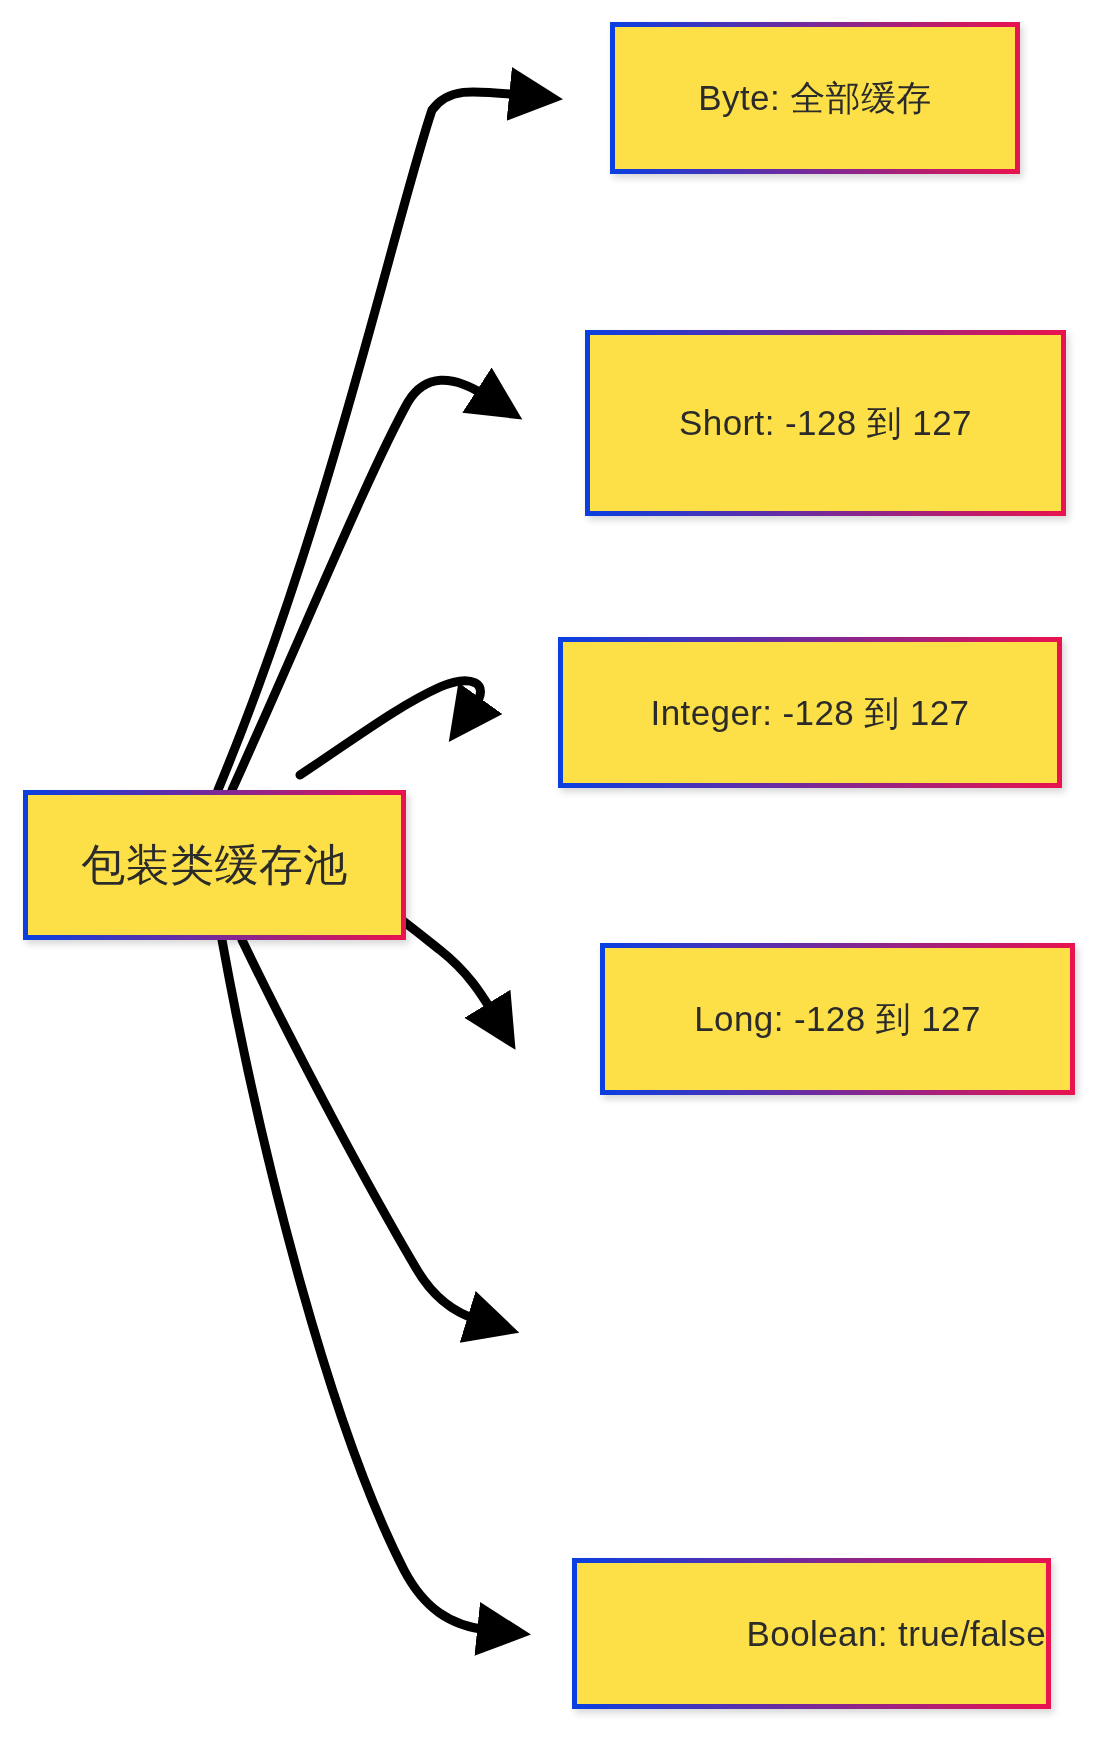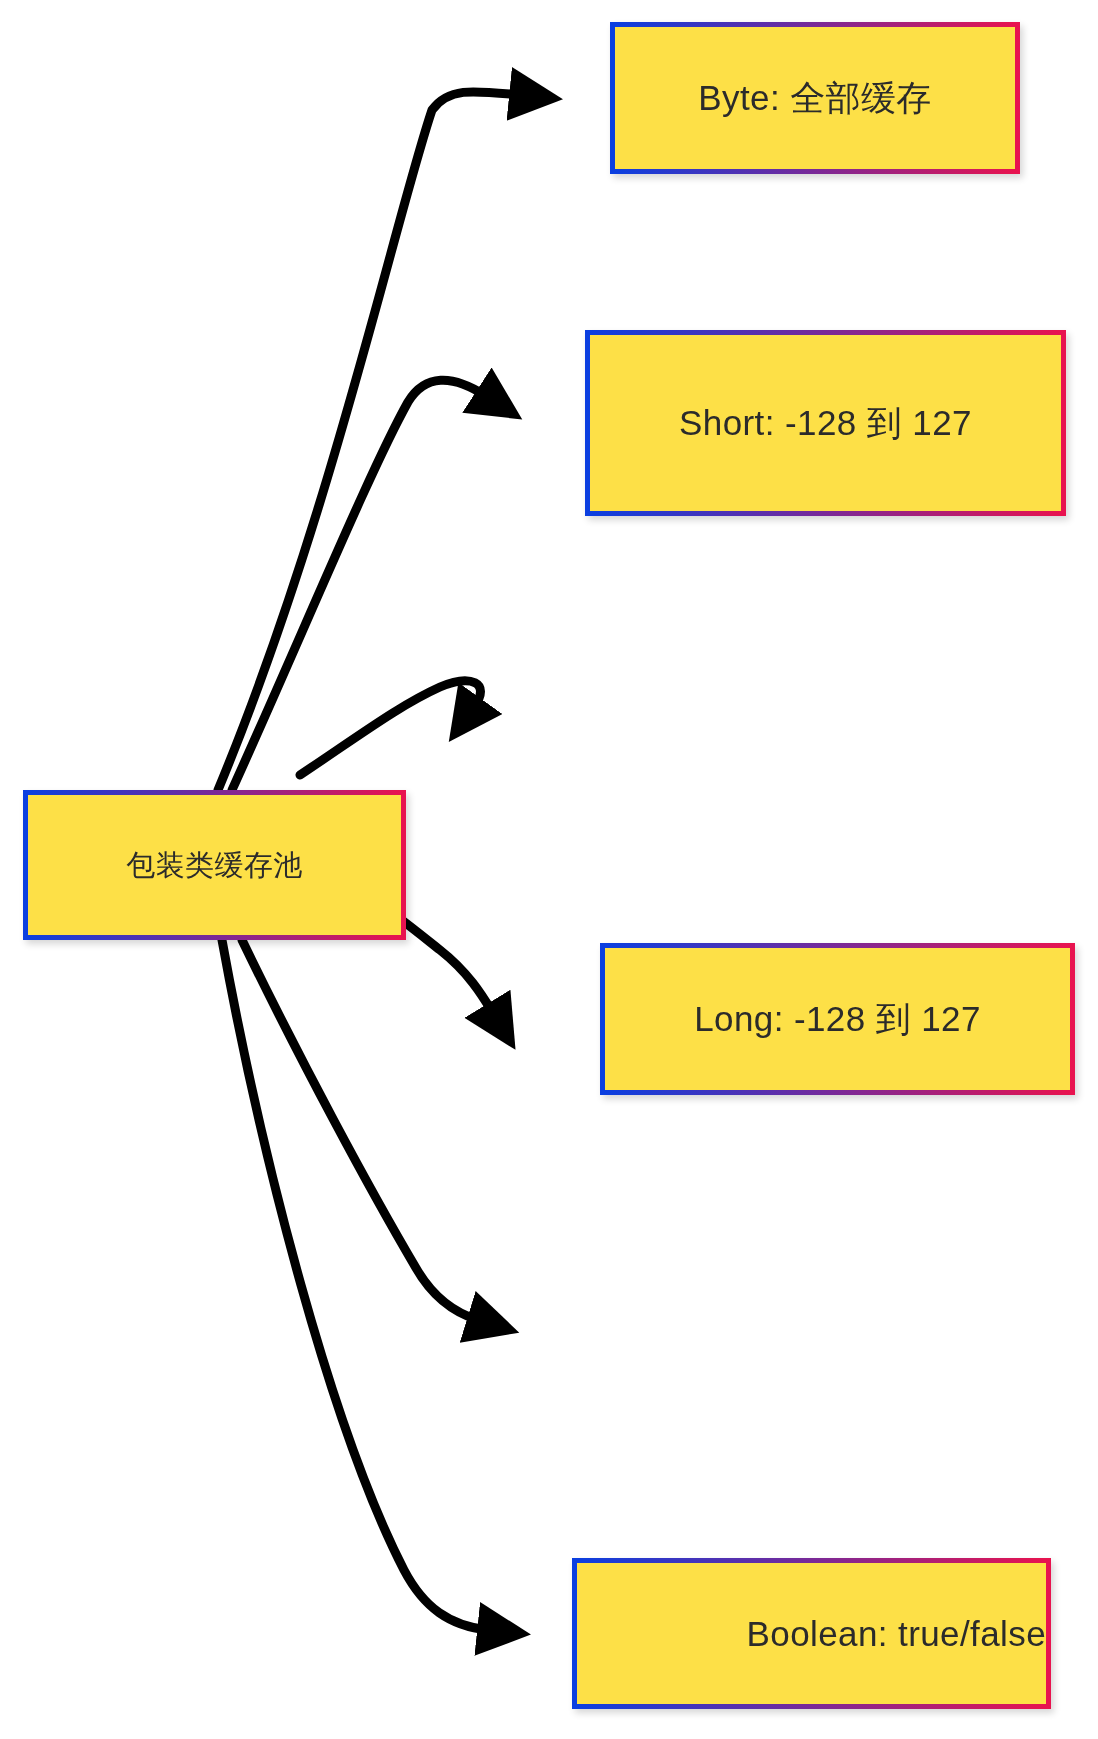--- a/index.html
+++ b/index.html
@@ -41,21 +41,21 @@
     box-shadow: 3px 4px 7px rgba(0,0,0,0.16);
   }
   .node-label {
     color: #2b2b2b;
     font-size: 35px;
     line-height: 1.2;
     letter-spacing: 0.4px;
     white-space: nowrap;
     text-align: center;
   }
-  .node-root .node-label { font-size: 29px; }
+  .node-root .node-label { font-size: 44px; }
 </style>
 </head>
 <body>
 
 <div id="diagram-root">
 
   <svg class="edge-layer" viewBox="0 0 1098 1739" width="1098" height="1739">
     <defs>
       <marker id="arrowhead" markerWidth="9" markerHeight="9" refX="1.2" refY="3" orient="auto" markerUnits="strokeWidth">
         <path d="M0,0 L0,6 L6,3 z" fill="#000000"></path>
@@ -81,20 +81,23 @@
   </div>
 
   <div class="node" style="left:610px; top:22px; width:410px; height:152px; border-image-source: linear-gradient(90deg, #0b3fe0, #e8134f);">
     <span class="node-label">Byte: 全部缓存</span>
   </div>
 
   <div class="node" style="left:573px; top:330px; width:481px; height:186px; border-image-source: linear-gradient(90deg, #0b3fe0, #e8134f); margin-left: 12px;">
     <span class="node-label">Short: -128 到 127</span>
   </div>
 
+  <div class="node" style="left:558px; top:637px; width:504px; height:151px; border-image-source: linear-gradient(90deg, #0b3fe0, #e8134f);">
+    <span class="node-label">Integer: -128 到 127</span>
+  </div>
 
   <div class="node" style="left:600px; top:943px; width:475px; height:152px; border-image-source: linear-gradient(90deg, #0b3fe0, #e8134f);">
     <span class="node-label">Long: -128 到 127</span>
   </div>
 
 
   <div class="node" style="left:572px; top:1558px; width:479px; height:151px; border-image-source: linear-gradient(90deg, #0b3fe0, #e8134f); justify-content: flex-end;">
     <span class="node-label">Boolean: true/false</span>
   </div>
 

